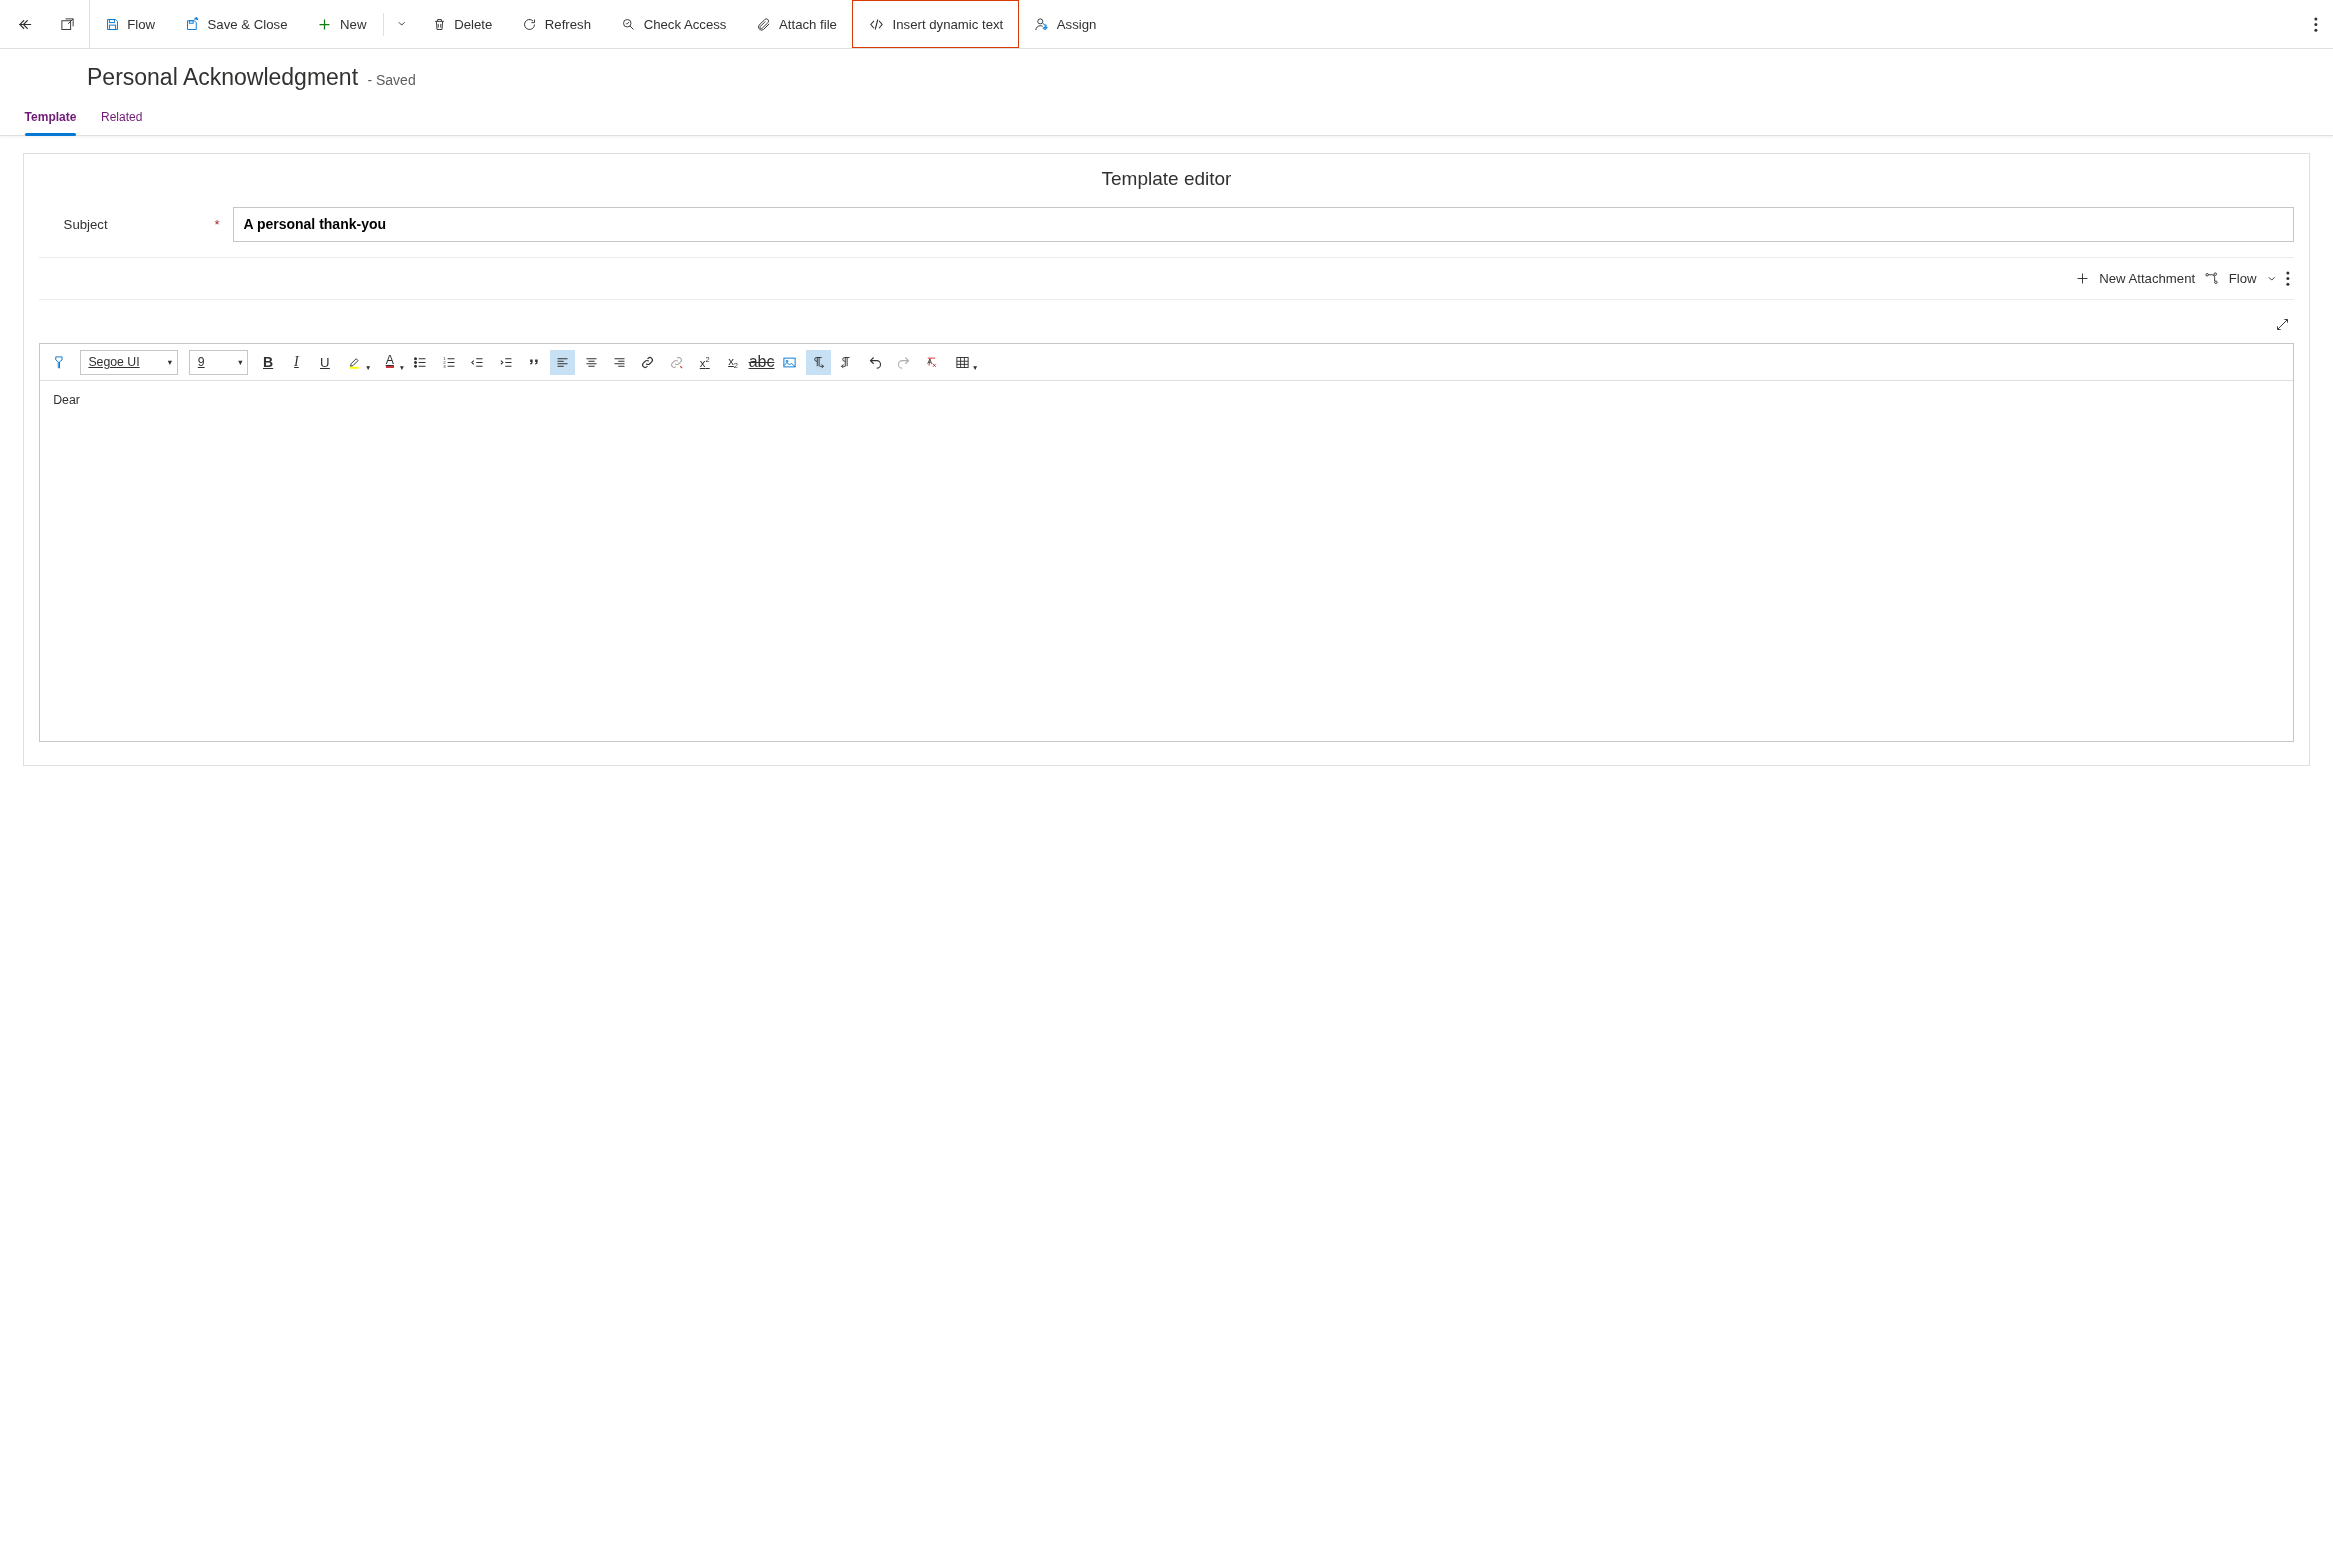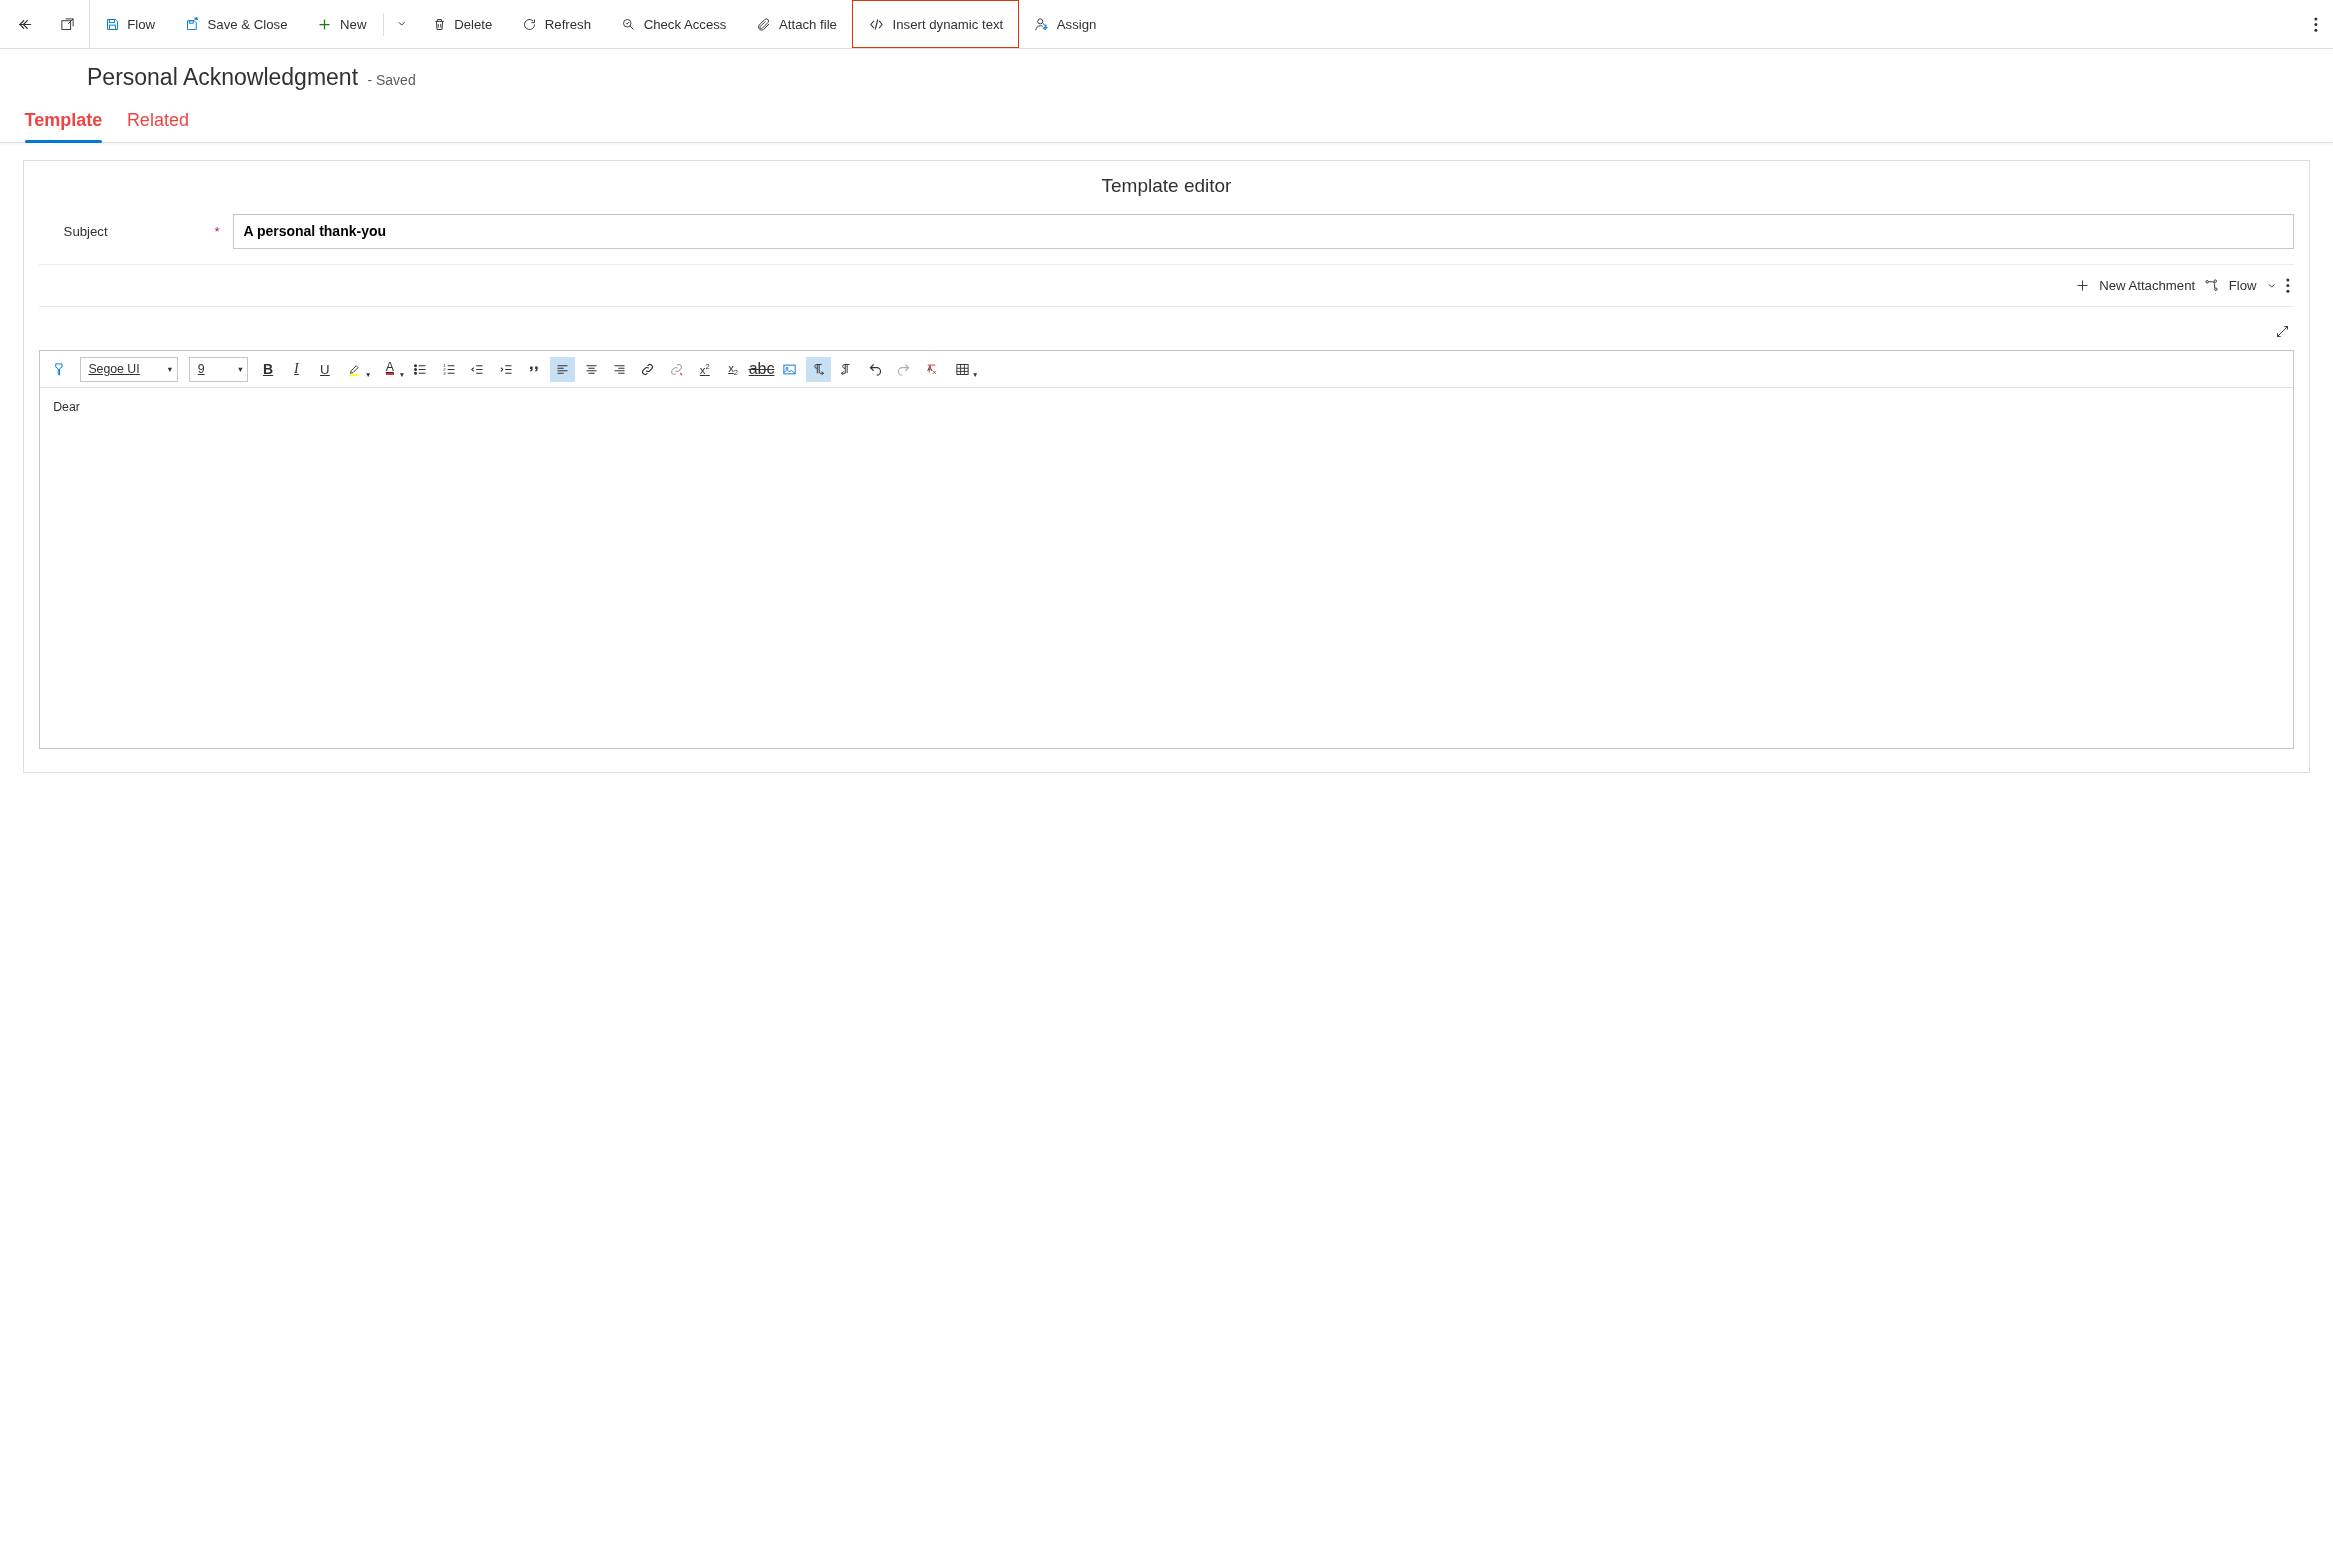--- a/index.html
+++ b/index.html
@@ -83,23 +83,23 @@
   
   .tabs {
     display: flex;
     gap: 24.6px;
     padding: 0 24.6px;
     border-bottom: 0.9px solid #e1dfdd;
     box-shadow: 0 1.9px 1.9px rgba(0,0,0,0.04);
   }
   .tab {
     padding: 9.5px 0 11.4px 0;
-    font-size: 18px;
+    font-size: 12px;
     cursor: pointer;
-    color: #ef4444;
+    color: #701a75;
     position: relative;
   }
   .tab.active {
     font-weight: 600;
   }
   .tab.active::after {
     content: "";
     position: absolute;
     left: 0; right: 0; bottom: -0.9px;
     height: 2.8px;

